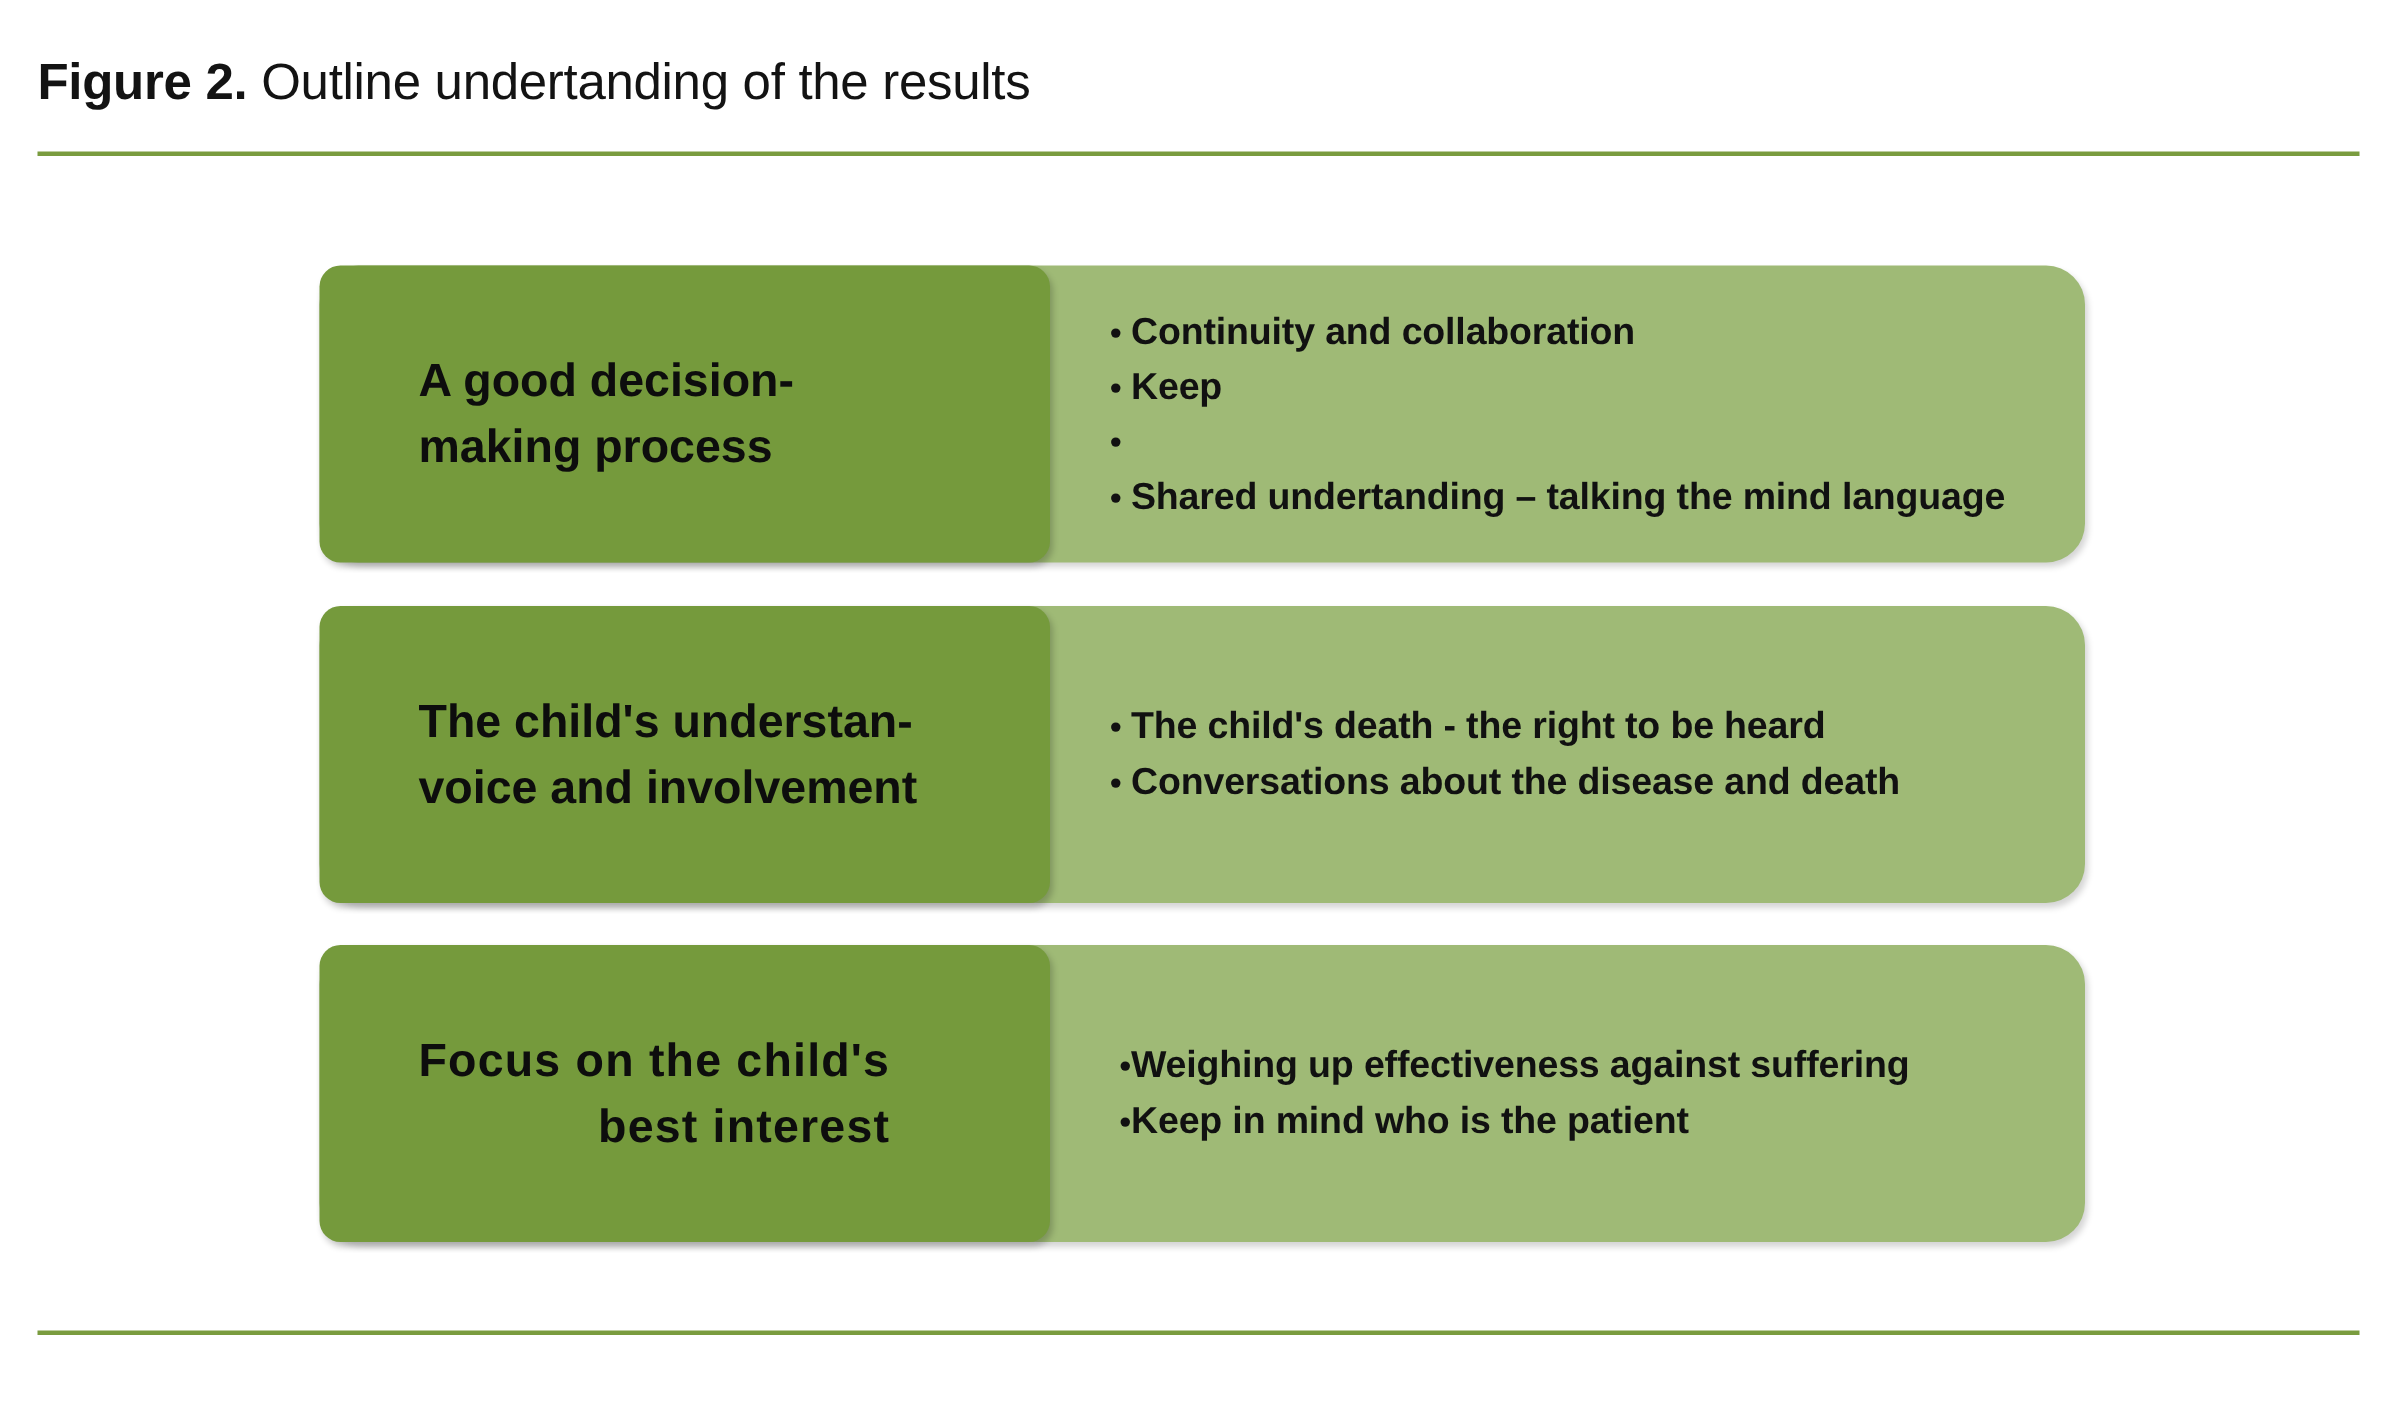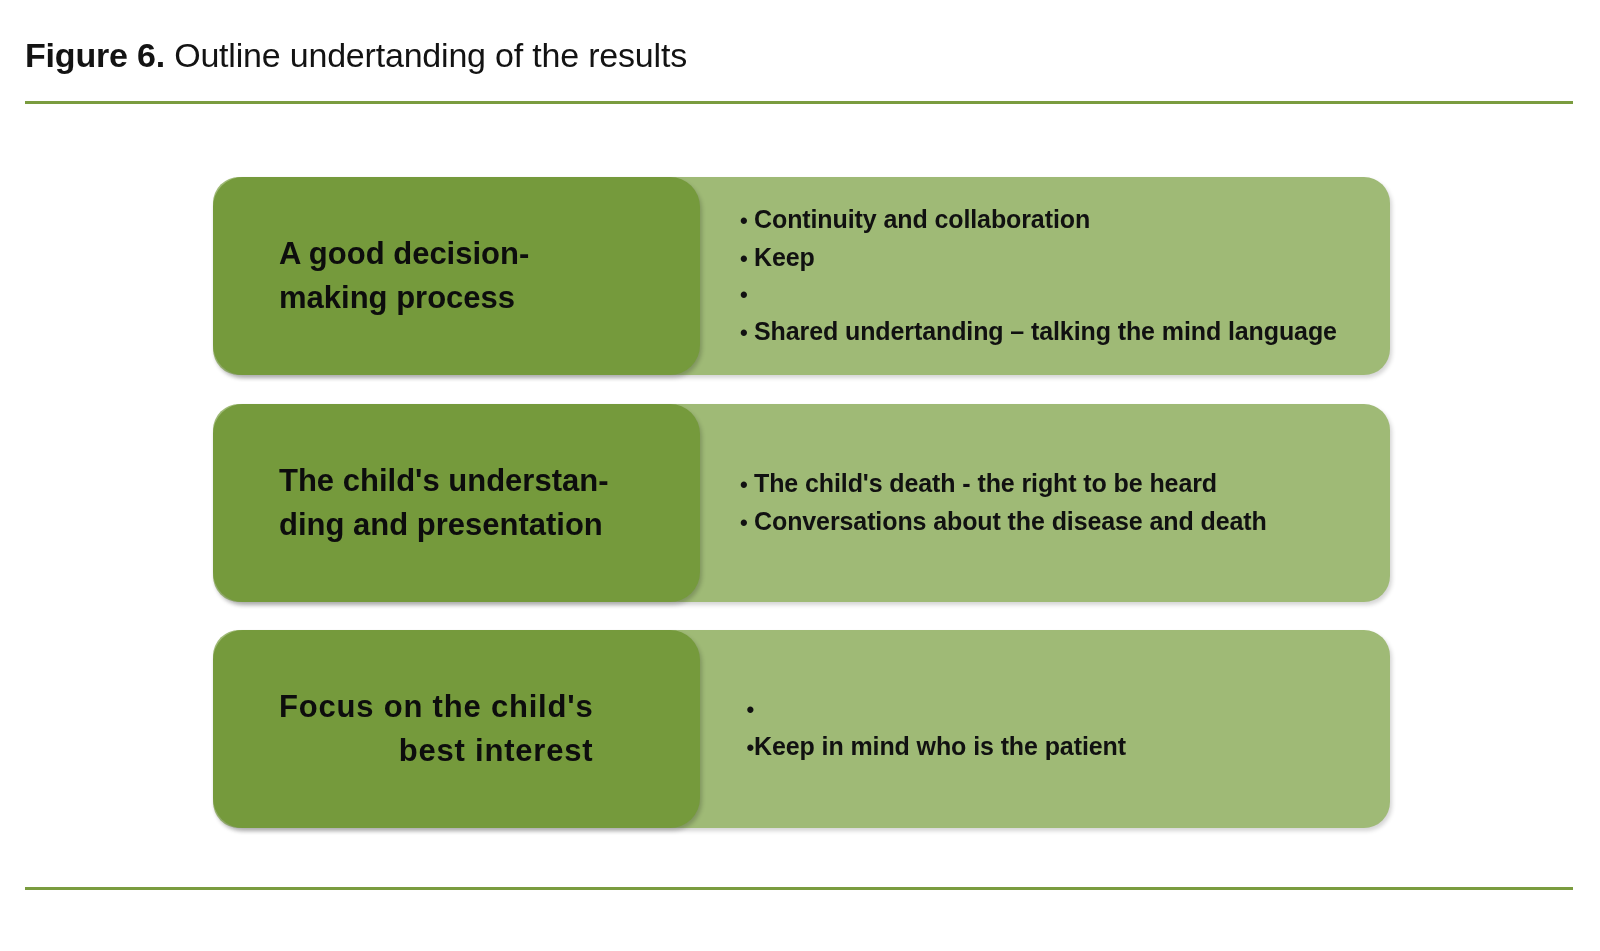--- a/index.html
+++ b/index.html
@@ -78,21 +78,21 @@
   }
 
   
   .panel-theme {
     position: absolute;
     left: 0;
     top: 0;
     width: 487px;
     height: 198px;
     background: #759a3c;
-    border-radius: 30px;
+    border-radius: 14px;
     box-shadow: 2px 3px 4px rgba(0,0,0,0.20);
     display: flex;
     align-items: center;
     box-sizing: border-box;
     padding: 0 26px 0 66px;
   }
 
   .theme-label {
     font-size: 31px;
     font-weight: bold;
@@ -132,21 +132,21 @@
     width: 14px;
     font-size: 22px;
     line-height: 36px;
     color: #111111;
   }
 </style>
 </head>
 <body>
 
 <div class="figure-caption">
-  <span class="caption-label">Figure 6.</span><span class="caption-text"> Outline undertanding of the results</span>
+  <span class="caption-label">Figure 2.</span><span class="caption-text"> Outline undertanding of the results</span>
 </div>
 
 <div class="rule rule-top"></div>
 
 <div class="diagram">
 
   <div class="row row-1">
     <div class="panel-detail"></div>
     <div class="panel-theme">
       <span class="theme-label">A good decision-
@@ -168,21 +168,21 @@
         <span class="bullet-dot">•</span>
         <span>Shared undertanding – talking the mind language</span>
       </div>
     </div>
   </div>
 
   <div class="row row-2">
     <div class="panel-detail"></div>
     <div class="panel-theme">
       <span class="theme-label">The child's understan-
-ding and presentation</span>
+voice and involvement</span>
     </div>
     <div class="bullet-list">
       <div class="bullet-item">
         <span class="bullet-dot">•</span>
         <span>The child's death - the right to be heard</span>
       </div>
       <div class="bullet-item">
         <span class="bullet-dot">•</span>
         <span>Conversations about the disease and death</span>
       </div>
@@ -191,20 +191,21 @@
 
   <div class="row row-3">
     <div class="panel-detail"></div>
     <div class="panel-theme">
       <span class="theme-label">Focus on the child's
 best interest</span>
     </div>
     <div class="bullet-list">
       <div class="bullet-item">
         <span class="bullet-dot">•</span>
+        <span>Weighing up effectiveness against suffering</span>
       </div>
       <div class="bullet-item">
         <span class="bullet-dot">•</span>
         <span>Keep in mind who is the patient</span>
       </div>
     </div>
   </div>
 
 </div>
 

